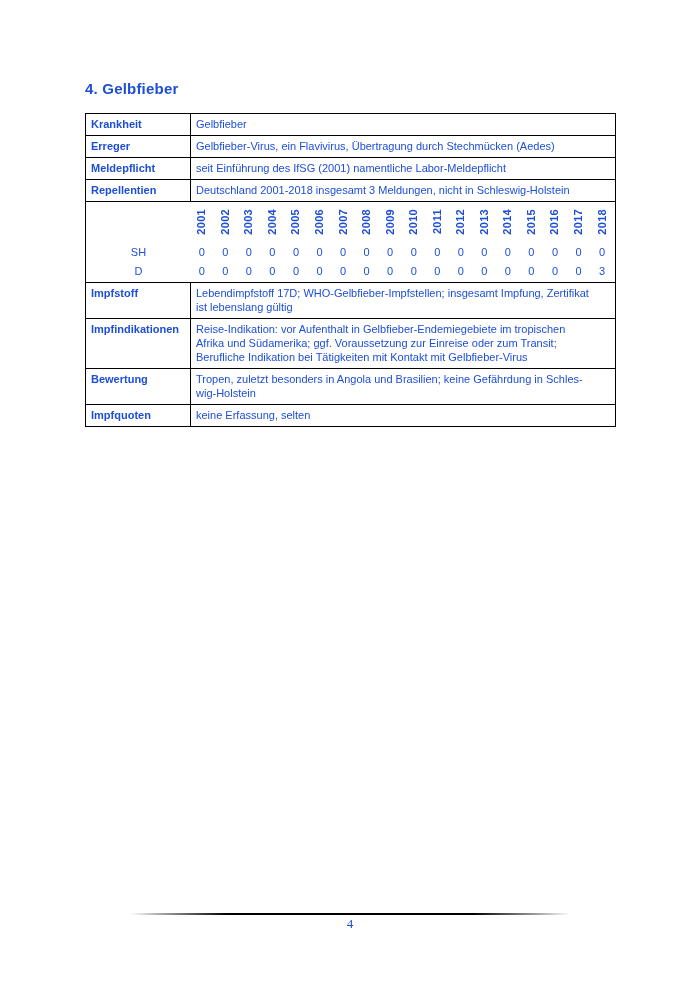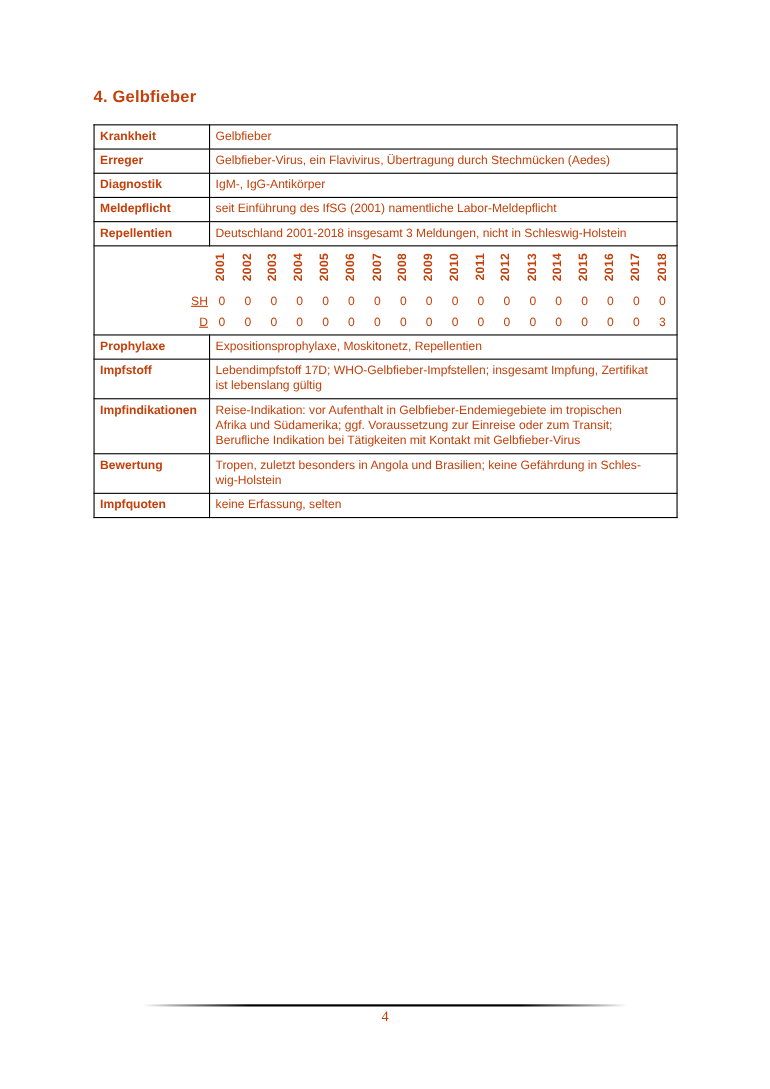--- a/index.html
+++ b/index.html
@@ -3,21 +3,21 @@
 <meta charset="utf-8">
 <style>
   * { margin: 0; padding: 0; box-sizing: border-box; }
   html, body { background: #e8e8e8; }
   .page {
     position: relative;
     width: 700px;
     height: 990px;
     background: #ffffff;
     font-family: "Liberation Sans", sans-serif;
-    color: #c2410c;
+    color: #1d4ed8;
     overflow: hidden;
     margin: 0 auto;
   }
   .section-title {
     position: absolute;
     left: 85px;
     top: 80px;
     font-size: 15px;
     font-weight: bold;
     letter-spacing: 0.2px;
@@ -68,26 +68,25 @@
     font-weight: bold;
   }
   td.yhdr span {
     display: inline-block;
     writing-mode: vertical-rl;
     transform: rotate(180deg);
     font-size: 11px;
     letter-spacing: 0.3px;
   }
   td.ylbl {
-    text-align: right;
+    text-align: center;
     padding-right: 4px;
     border-right: 1px solid #000;
     vertical-align: middle;
     height: 17px;
-    text-decoration: underline;
   }
   td.yval {
     border: 1px solid #000;
     text-align: center;
     vertical-align: middle;
     height: 17px;
   }
 
   .footer-rule {
     position: absolute;
@@ -123,24 +122,20 @@
           <col>
         </colgroup>
       <tbody id="tbody-main">
         <tr>
             <td class="lbl">Krankheit</td>
             <td class="val">Gelbfieber</td>
           </tr>
           <tr>
             <td class="lbl">Erreger</td>
             <td class="val">Gelbfieber-Virus, ein Flavivirus, Übertragung durch Stechmücken (Aedes)</td>
-          </tr>
-          <tr>
-            <td class="lbl">Diagnostik</td>
-            <td class="val">IgM-, IgG-Antikörper</td>
           </tr>
           <tr>
             <td class="lbl">Meldepflicht</td>
             <td class="val">seit Einführung des IfSG (2001) namentliche Labor-Meldepflicht</td>
           </tr>
           <tr>
             <td class="lbl">Repellentien</td>
             <td class="val">Deutschland 2001-2018 insgesamt 3 Meldungen, nicht in Schleswig-Holstein</td>
           </tr>
           <tr id="years-row">
@@ -211,24 +206,20 @@
                     <td class="yval">0</td>
                     <td class="yval">0</td>
                     <td class="yval">0</td>
                     <td class="yval">3</td>
                   </tr>
                 </tbody>
             </table>
           </td>
         </tr>
           <tr>
-            <td class="lbl">Prophylaxe</td>
-            <td class="val">Expositionsprophylaxe, Moskitonetz, Repellentien</td>
-          </tr>
-          <tr>
             <td class="lbl">Impfstoff</td>
             <td class="val">Lebendimpfstoff 17D; WHO-Gelbfieber-Impfstellen; insgesamt Impfung, Zertifikat
 ist lebenslang gültig</td>
           </tr>
           <tr>
             <td class="lbl">Impfindikationen</td>
             <td class="val">Reise-Indikation: vor Aufenthalt in Gelbfieber-Endemiegebiete im tropischen
 Afrika und Südamerika; ggf. Voraussetzung zur Einreise oder zum Transit;
 Berufliche Indikation bei Tätigkeiten mit Kontakt mit Gelbfieber-Virus</td>
           </tr>

